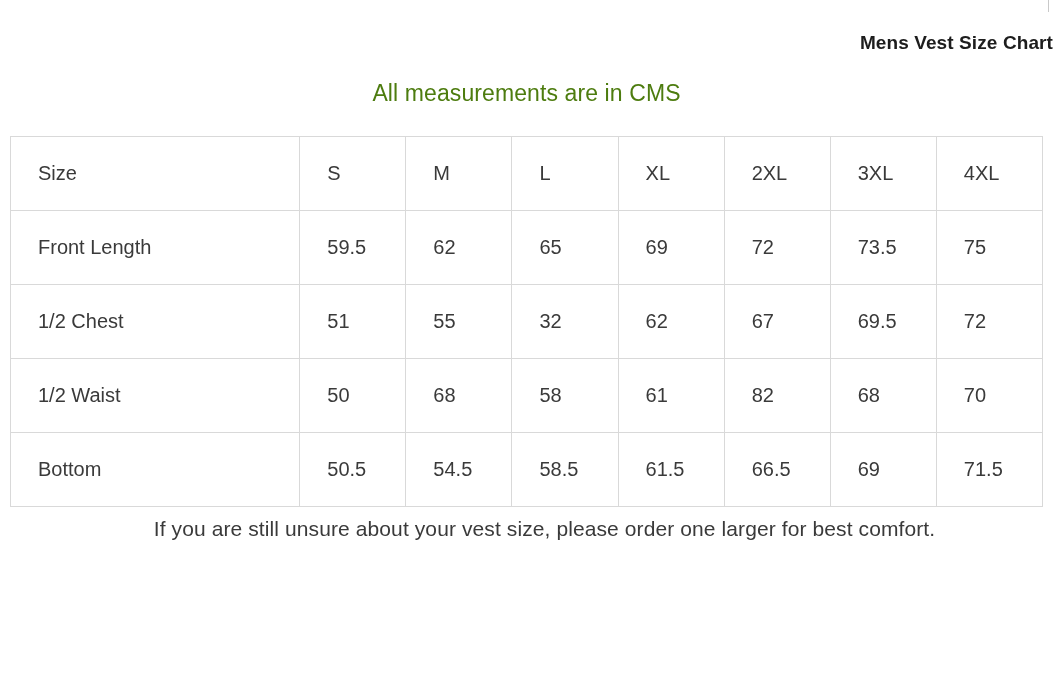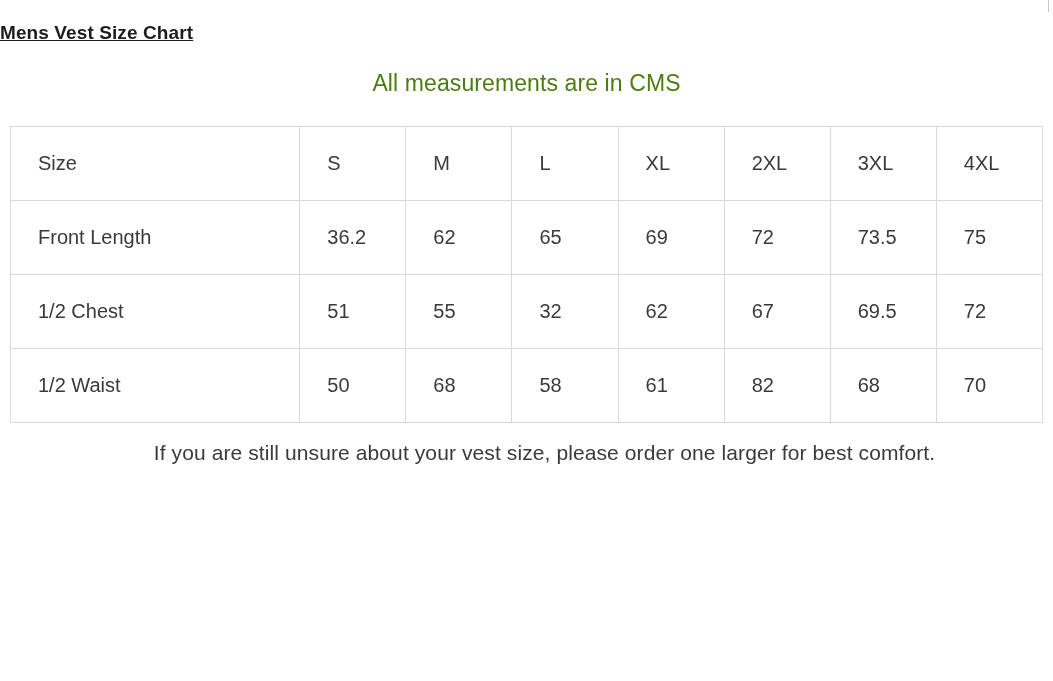--- a/index.html
+++ b/index.html
@@ -14,40 +14,39 @@
     color: #2b2b2b;
     overflow: hidden;
   }
   .page {
     position: relative;
     width: 1053px;
     height: 681px;
     box-sizing: border-box;
   }
   .chart-title {
-    text-align: left;
+    text-align: right;
     font-size: 19px;
     font-weight: bold;
     color: #1d1d1d;
-    padding-top: 22px;
+    padding-top: 32px;
     letter-spacing: 0.1px;
-    text-decoration: underline;
   }
   .chart-subtitle {
     text-align: center;
     font-size: 23px;
     font-weight: normal;
     color: #4d7c0f;
     padding-top: 26px;
     letter-spacing: 0.1px;
   }
   table.size-table {
     border-collapse: collapse;
     width: 1033px;
-    margin: 29px auto 8px auto;
+    margin: 29px auto 0 auto;
     table-layout: fixed;
   }
   table.size-table td {
     border: 1px solid #d9d9d9;
     height: 73px;
     font-size: 20px;
     color: #3a3a3a;
     padding: 0 0 0 27px;
     vertical-align: middle;
     font-weight: normal;
@@ -100,21 +99,21 @@
         <td>S</td>
         <td>M</td>
         <td>L</td>
         <td>XL</td>
         <td>2XL</td>
         <td>3XL</td>
         <td>4XL</td>
       </tr>
       <tr>
         <td>Front Length</td>
-        <td>36.2</td>
+        <td>59.5</td>
         <td>62</td>
         <td>65</td>
         <td>69</td>
         <td>72</td>
         <td>73.5</td>
         <td>75</td>
       </tr>
       <tr>
         <td>1/2 Chest</td>
         <td>51</td>
@@ -128,18 +127,28 @@
       <tr>
         <td>1/2 Waist</td>
         <td>50</td>
         <td>68</td>
         <td>58</td>
         <td>61</td>
         <td>82</td>
         <td>68</td>
         <td>70</td>
       </tr>
+      <tr>
+        <td>Bottom</td>
+        <td>50.5</td>
+        <td>54.5</td>
+        <td>58.5</td>
+        <td>61.5</td>
+        <td>66.5</td>
+        <td>69</td>
+        <td>71.5</td>
+      </tr>
     </tbody>
   </table>
 
   <div class="footnote">If you are still unsure about your vest size, please order one larger for best comfort.</div>
 
 </div>
 
 </body></html>

